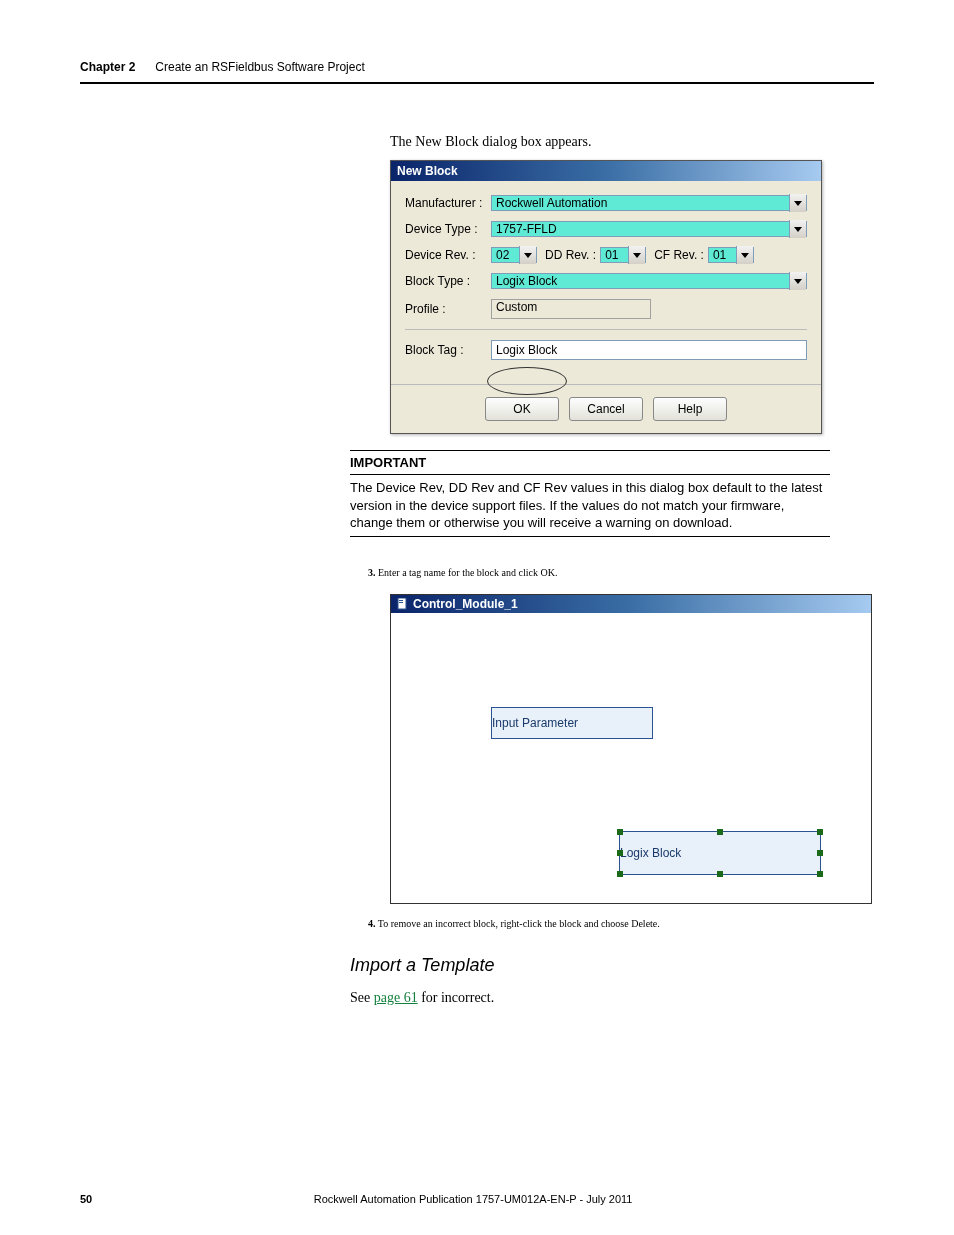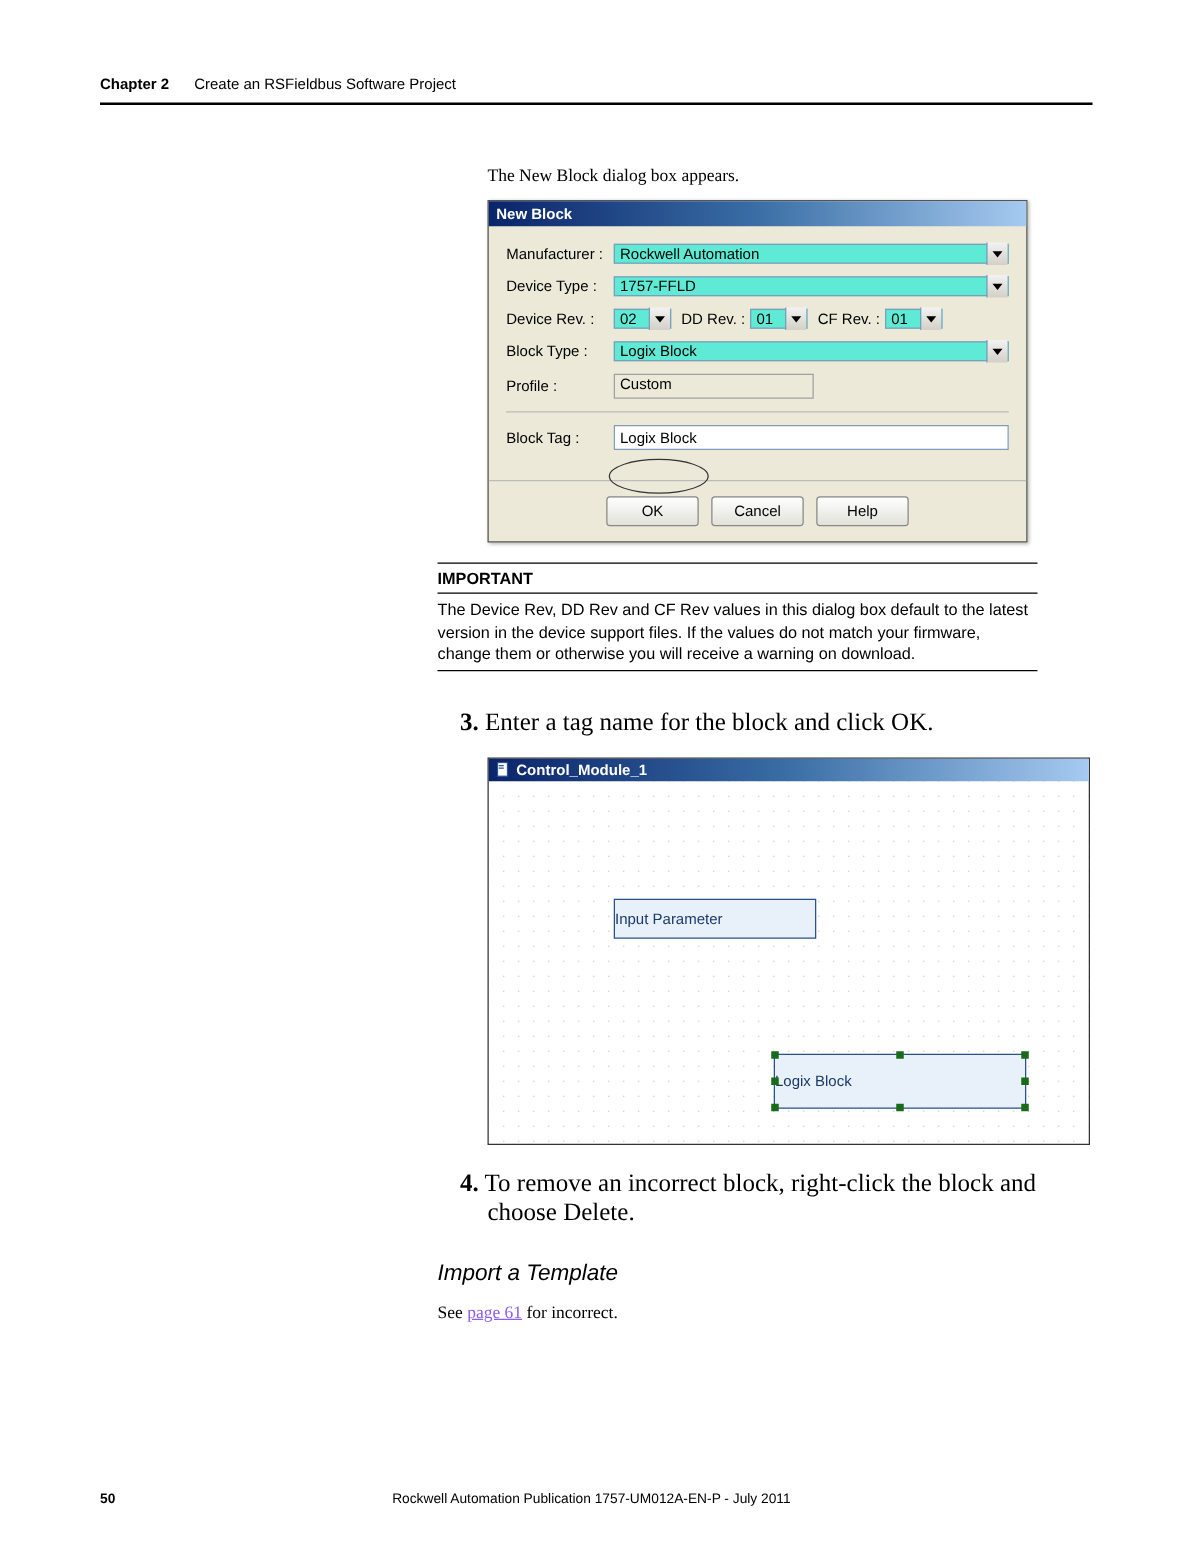--- a/index.html
+++ b/index.html
@@ -155,21 +155,21 @@
   .important-text {
     font-size: 13px;
     padding: 4px 0;
     border-top: 1px solid #000;
     border-bottom: 1px solid #000;
     line-height: 1.35;
     flex: 1;
   }
   .step {
     font-family: Georgia, 'Times New Roman', serif;
-    font-size: 20px;
+    font-size: 10px;
     margin-left: -22px;
     padding-left: 22px;
     text-indent: -22px;
     margin-bottom: 16px;
   }
   .step .num {
     font-weight: bold;
   }
   .strategy-win {
     width: 480px;
@@ -214,21 +214,21 @@
     width: 6px; height: 6px;
     background: #1a6a1a;
   }
   .subhead {
     font-style: italic;
     font-family: Arial, sans-serif;
     font-size: 18px;
     margin: 26px 0 14px 0;
   }
   .link {
-    color: #8b5cf6;
+    color: #15803d;
     text-decoration: underline;
   }
   .footer {
     position: absolute;
     bottom: 30px;
     left: 80px;
     right: 80px;
     display: flex;
     justify-content: space-between;
     font-size: 11px;

